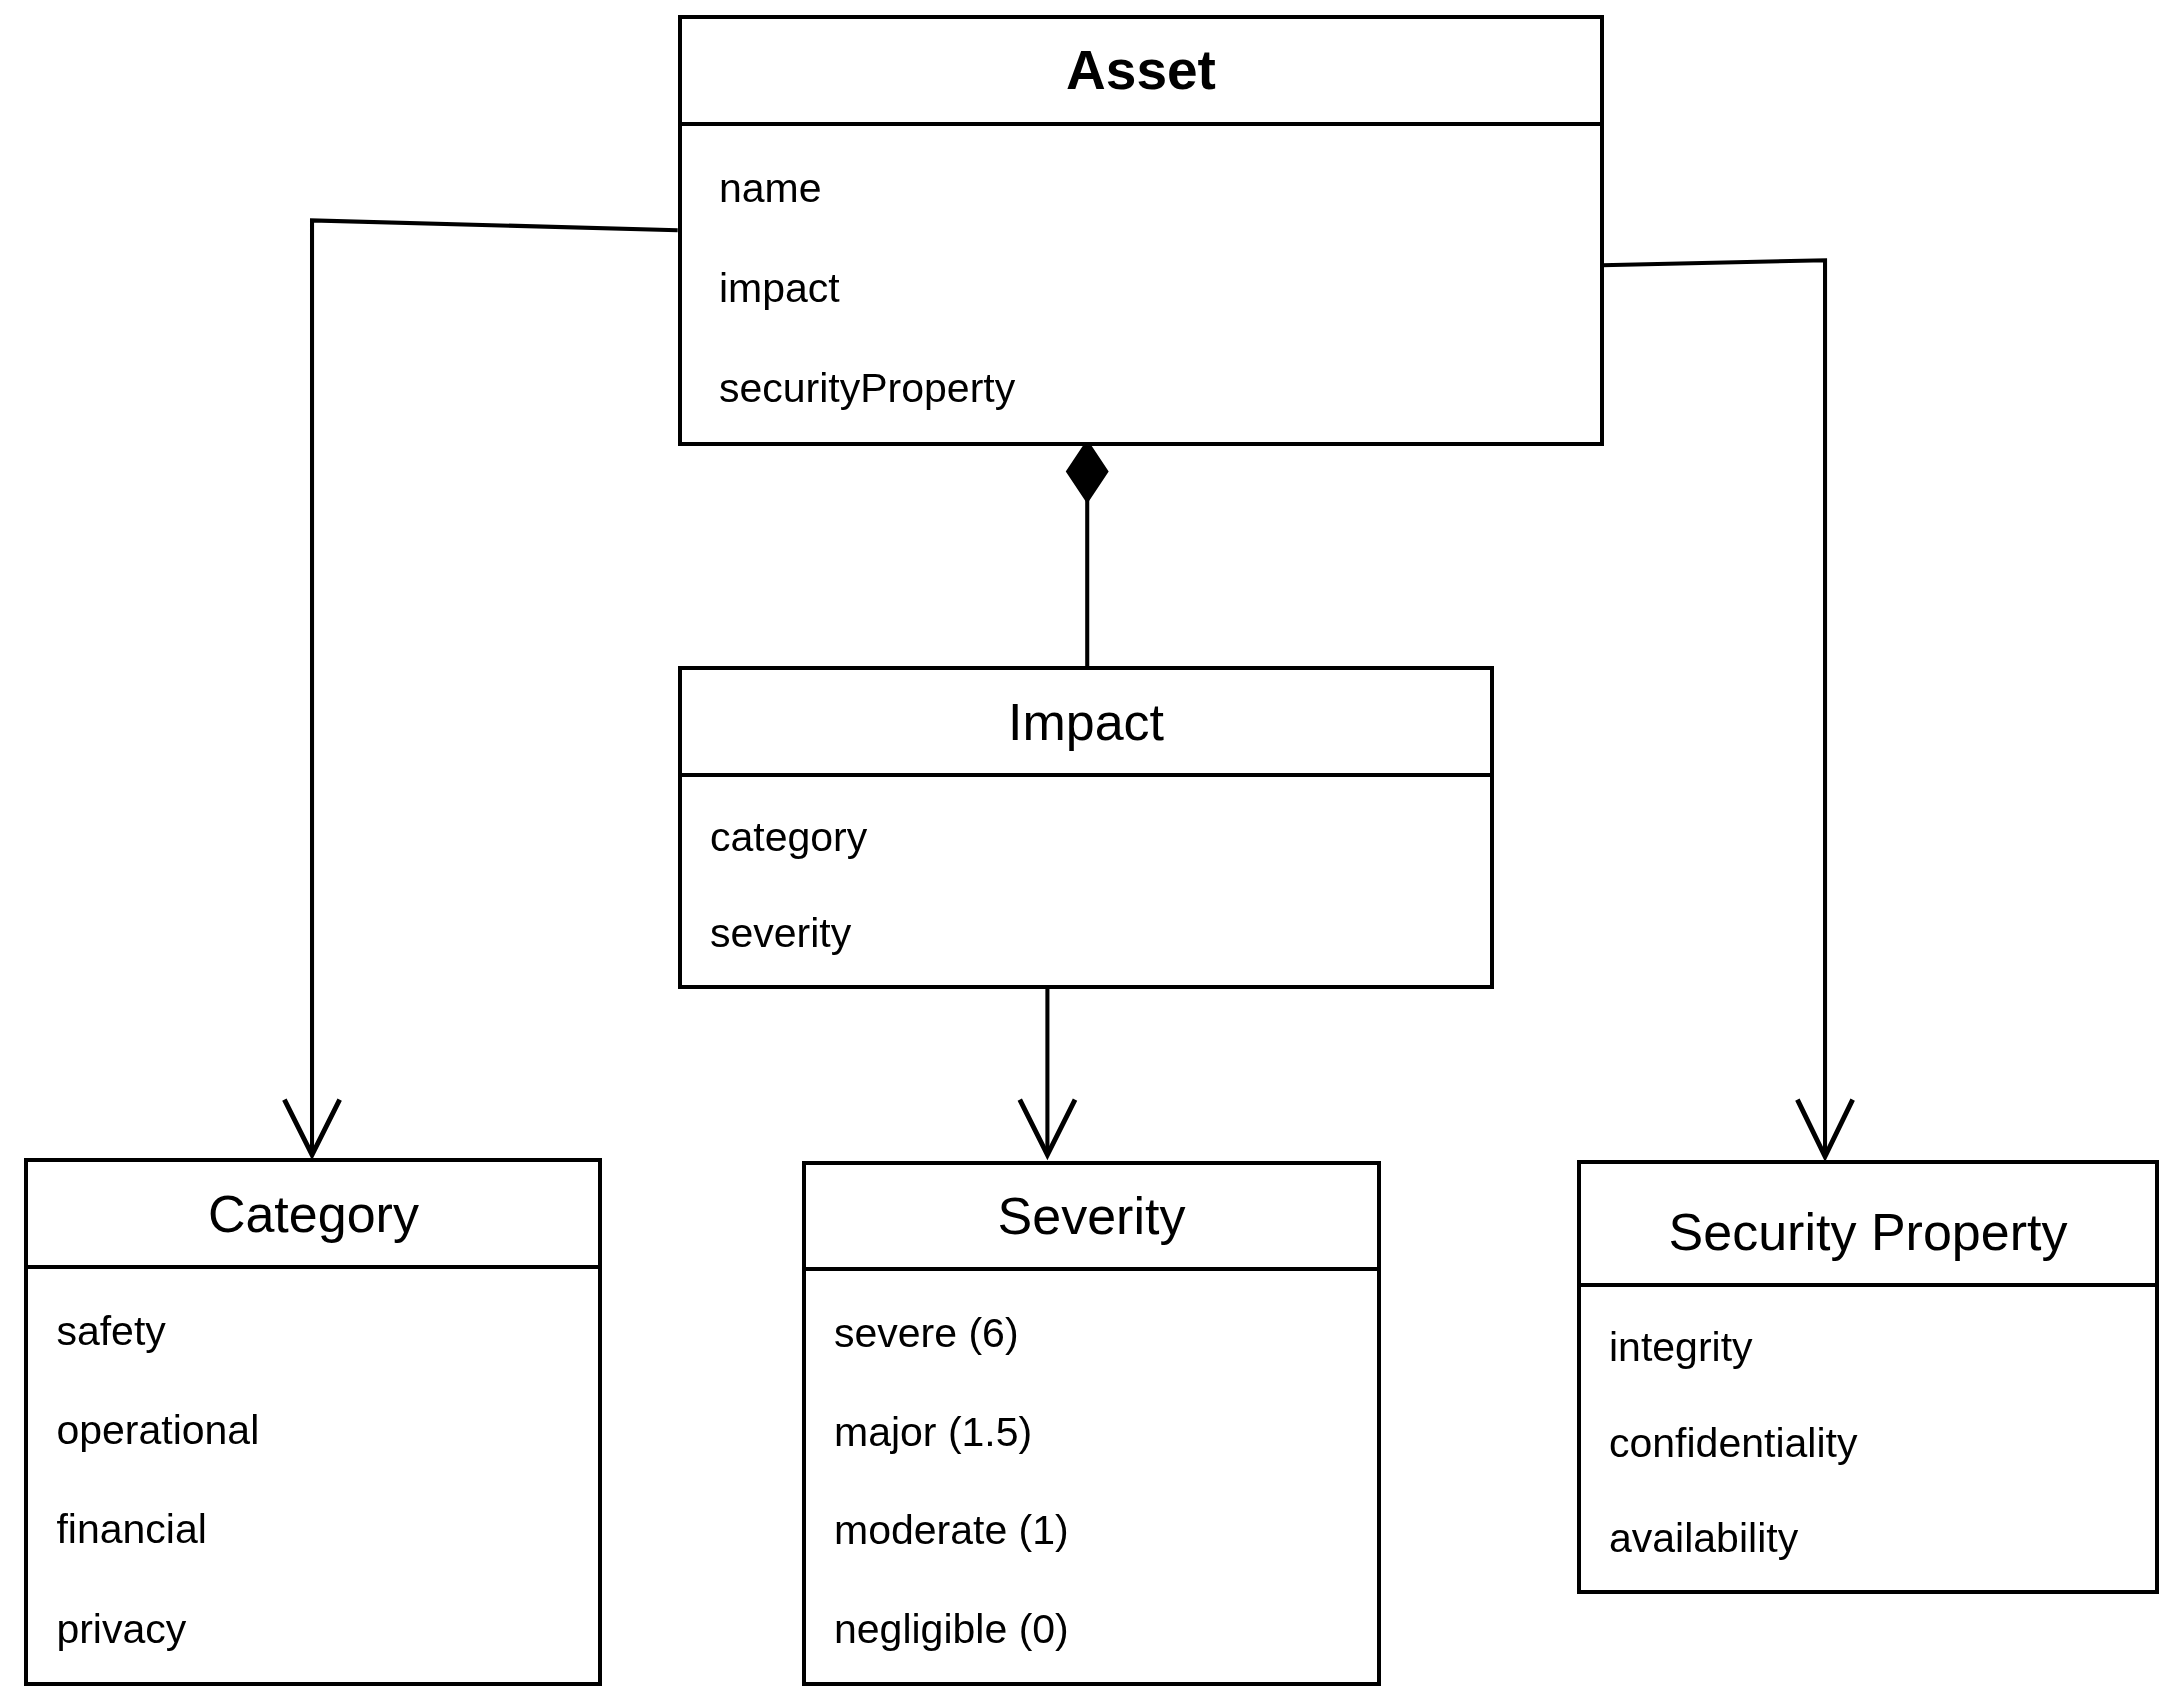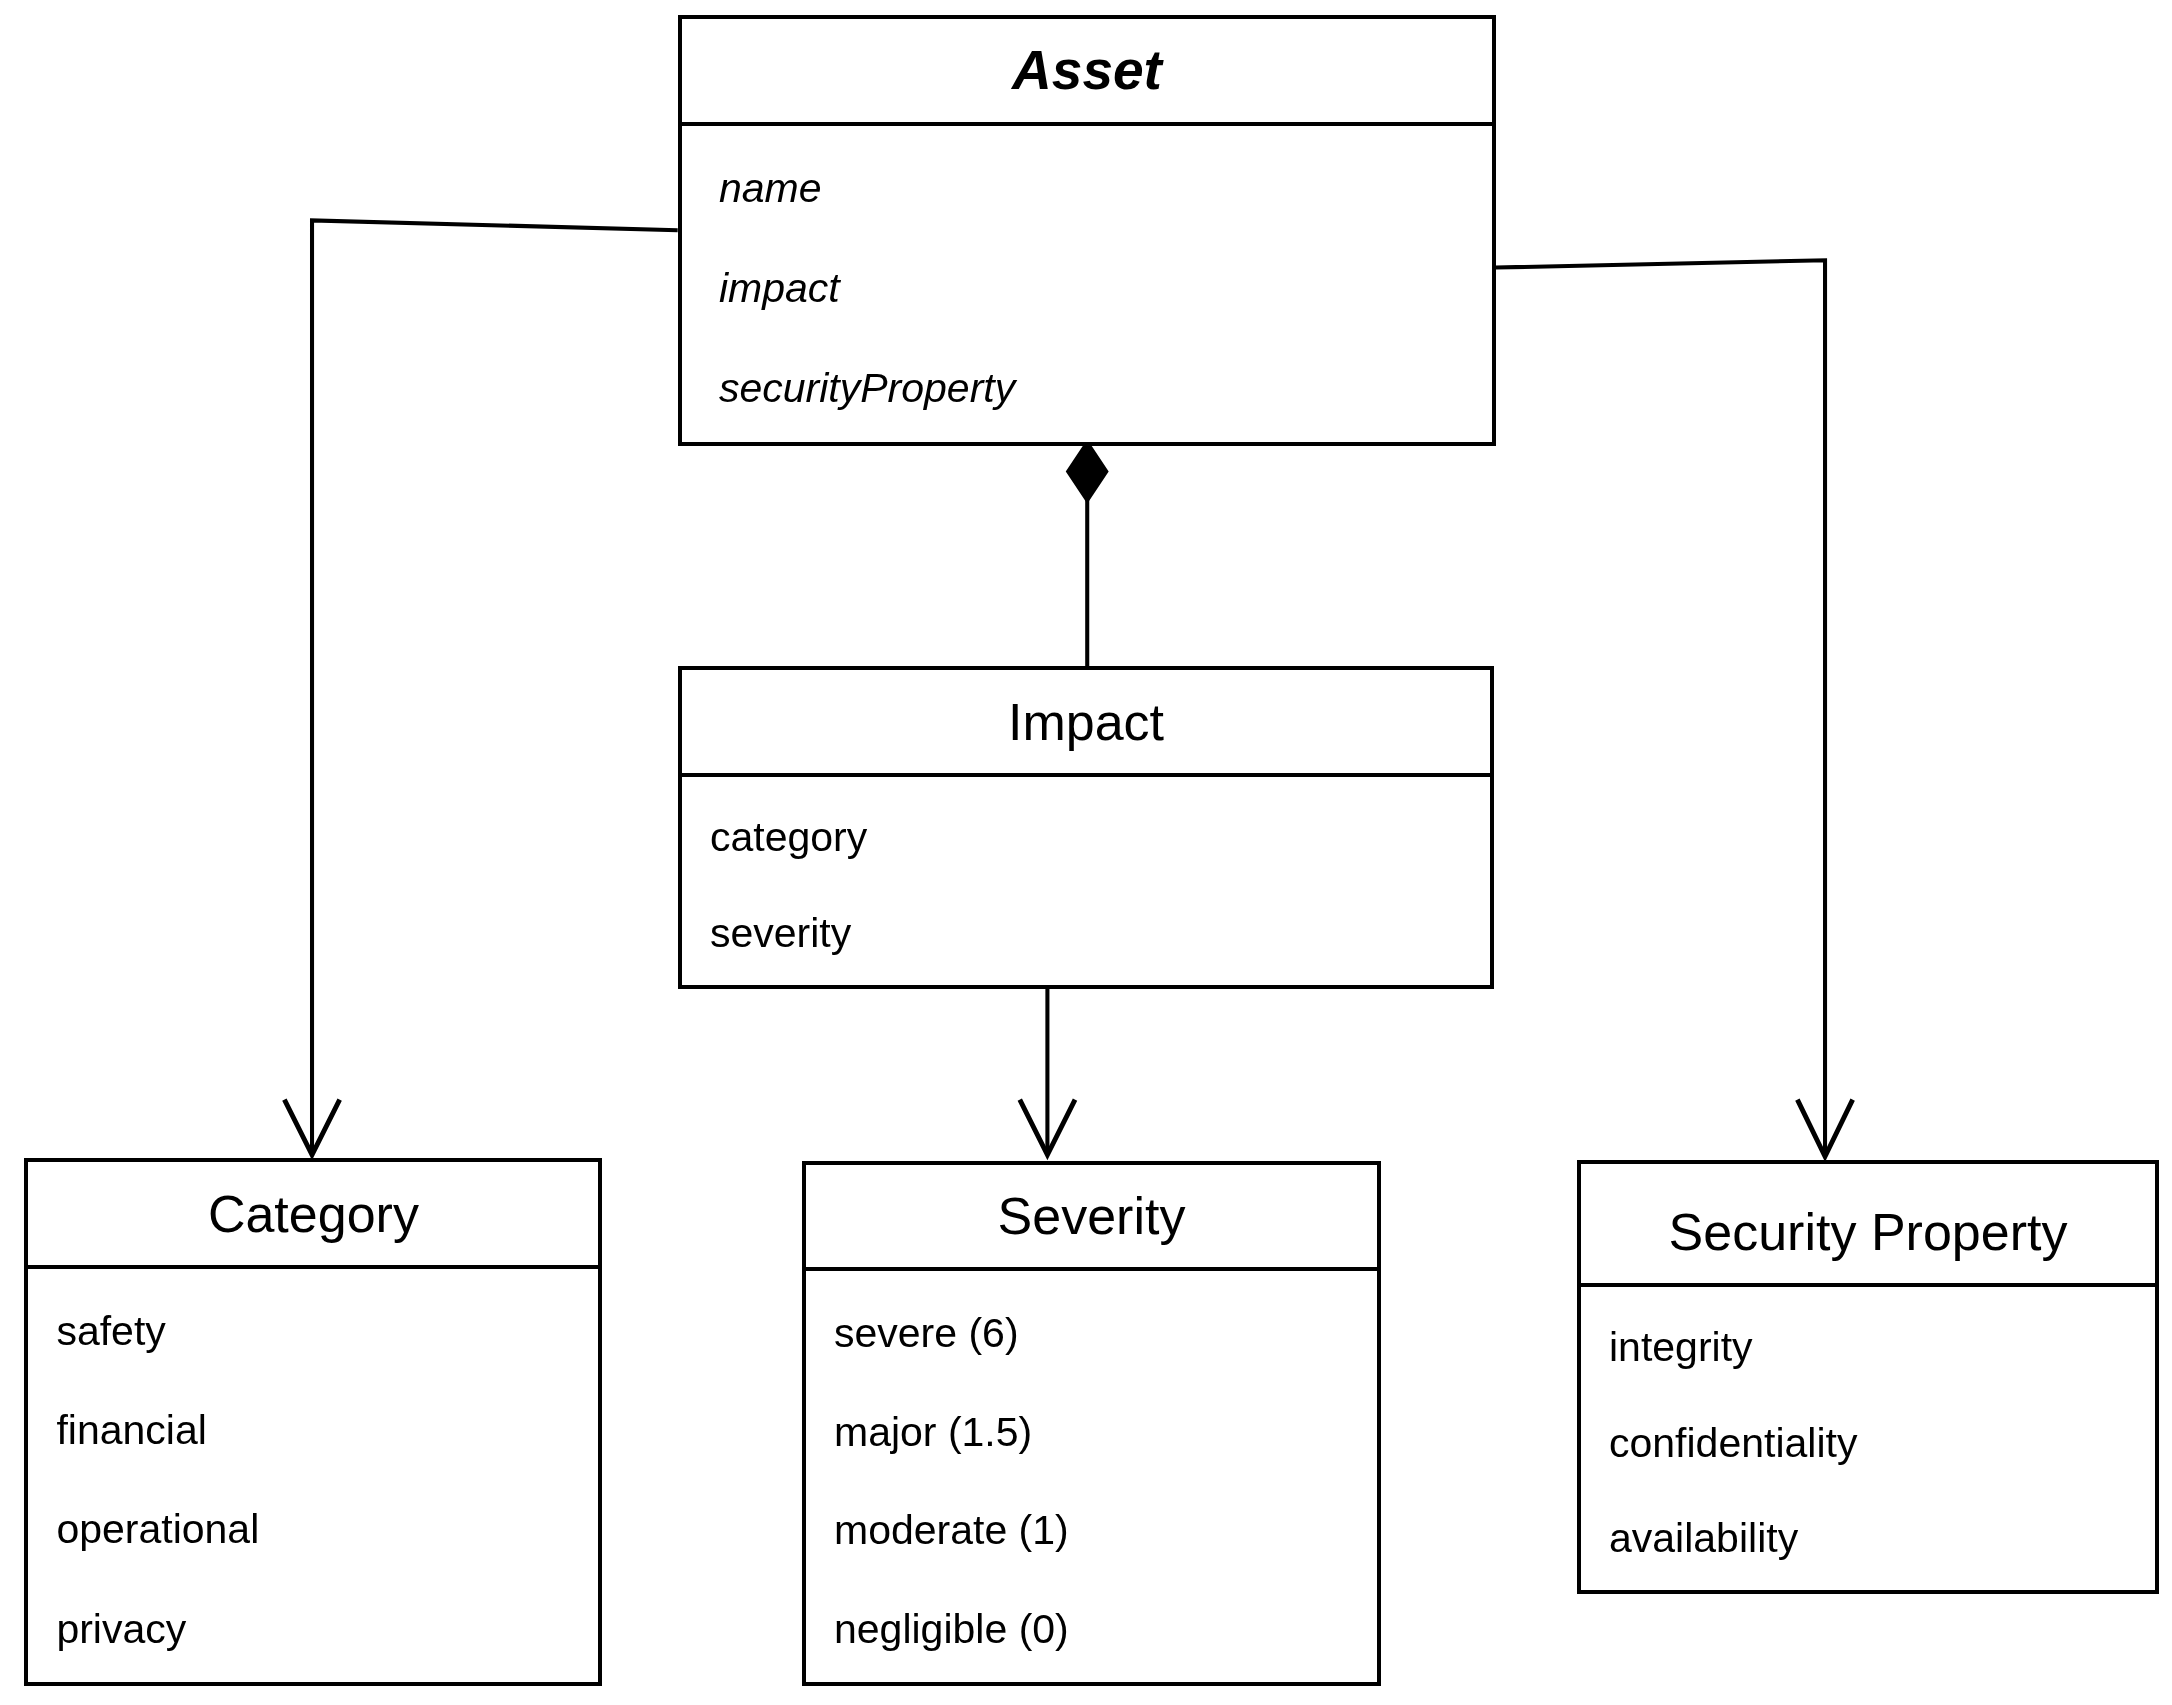--- a/index.html
+++ b/index.html
@@ -38,21 +38,21 @@
     justify-content:space-around;
     padding:13px 0 3.3px 0;
   }
   .uml-attr{
     padding-left:28px;
     font-size:41px;
     line-height:1;
     white-space:nowrap;
   }
 
-  #box-asset{left:678px;top:14.6px;width:818px;height:431px;font-style:italic;}
+  #box-asset{left:678px;top:14.6px;width:926px;height:431px;}
   #box-asset .uml-title{height:107px;font-weight:bold;font-size:55px;}
   #box-asset .uml-attr{padding-left:37px;}
 
   #box-impact{left:678px;top:666px;width:816px;height:323px;}
   #box-impact .uml-title{height:107px;}
 
   #box-category{left:24.4px;top:1158px;width:578px;height:528px;}
   #box-category .uml-title{height:107px;}
 
   #box-severity{left:802px;top:1161px;width:579px;height:525px;}
@@ -101,22 +101,22 @@
   <div class="uml-attrs">
     <div class="uml-attr">category</div>
     <div class="uml-attr">severity</div>
   </div>
 </div>
 
 <div class="uml-class" id="box-category">
   <div class="uml-title">Category</div>
   <div class="uml-attrs">
     <div class="uml-attr">safety</div>
+    <div class="uml-attr">operational</div>
     <div class="uml-attr">financial</div>
-    <div class="uml-attr">operational</div>
     <div class="uml-attr">privacy</div>
   </div>
 </div>
 
 <div class="uml-class" id="box-severity">
   <div class="uml-title">Severity</div>
   <div class="uml-attrs">
     <div class="uml-attr">severe (6)</div>
     <div class="uml-attr">major (1.5)</div>
     <div class="uml-attr">moderate (1)</div>

